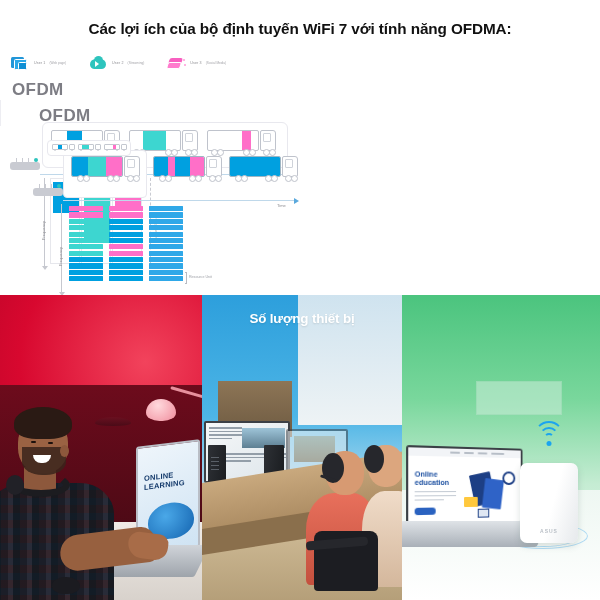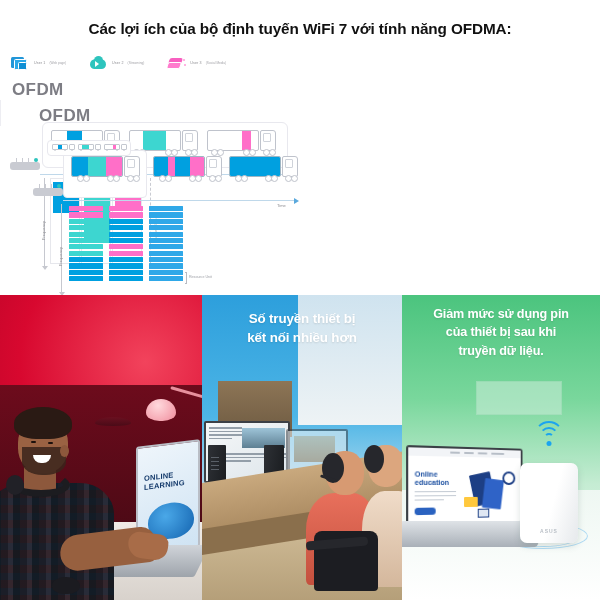--- a/index.html
+++ b/index.html
@@ -729,22 +729,21 @@
     <div class="p2-person">
       <i class="p2-p-body" style="left:160px; top:196px; width:56px; height:96px; background:linear-gradient(#f0dcc9,#d4b79c); position:absolute;"></i>
       <i class="p2-p-head" style="left:166px; top:150px; width:36px; height:42px; background:#dca67e; position:absolute;"></i>
       <i class="p2-p-hp" style="left:162px; top:150px; width:20px; height:28px; position:absolute;"></i>
     </div>
 
     <div class="p2-chair"></div>
     <div class="p2-chair-arm"></div>
 
     <div class="panel-caption">
-      <div>Số truyền thiết bị</div>
-      <div>kết nối nhiều hơn</div>
+      <div>Số lượng thiết bị</div>
     </div>
   </div>
 
   <div class="panel" id="panel-battery">
     <div class="bg"></div>
     <div class="p3-wallbox"></div>
     <div class="p3-tablebg"></div>
 
     <div class="p3-ripple" style="left:96px; top:228px; width:90px; height:26px;"></div>
     <div class="p3-ripple" style="left:110px; top:234px; width:64px; height:18px;"></div>
@@ -777,19 +776,14 @@
       <div class="p3-router-logo">ASUS</div>
     </div>
 
     <div class="p3-wifi">
       <span class="w1"></span>
         <span class="w2"></span>
         <span class="w3"></span>
         <span class="dot"></span>
     </div>
 
-    <div class="panel-caption">
-      <div>Giảm mức sử dụng pin</div>
-      <div>của thiết bị sau khi</div>
-      <div>truyền dữ liệu.</div>
-    </div>
   </div>
 </div>
 
 </body></html>

